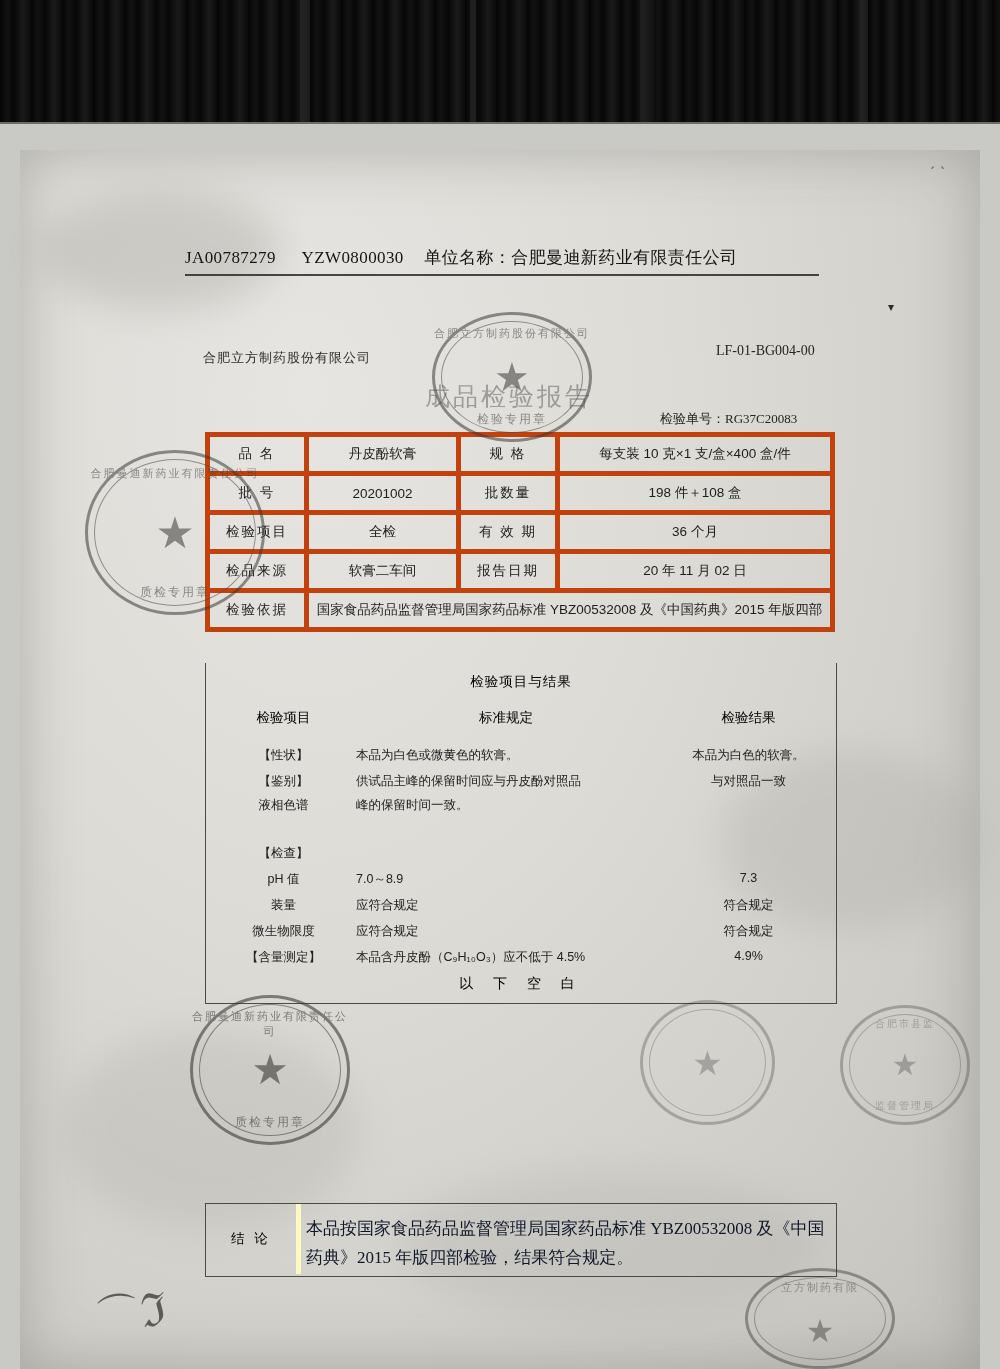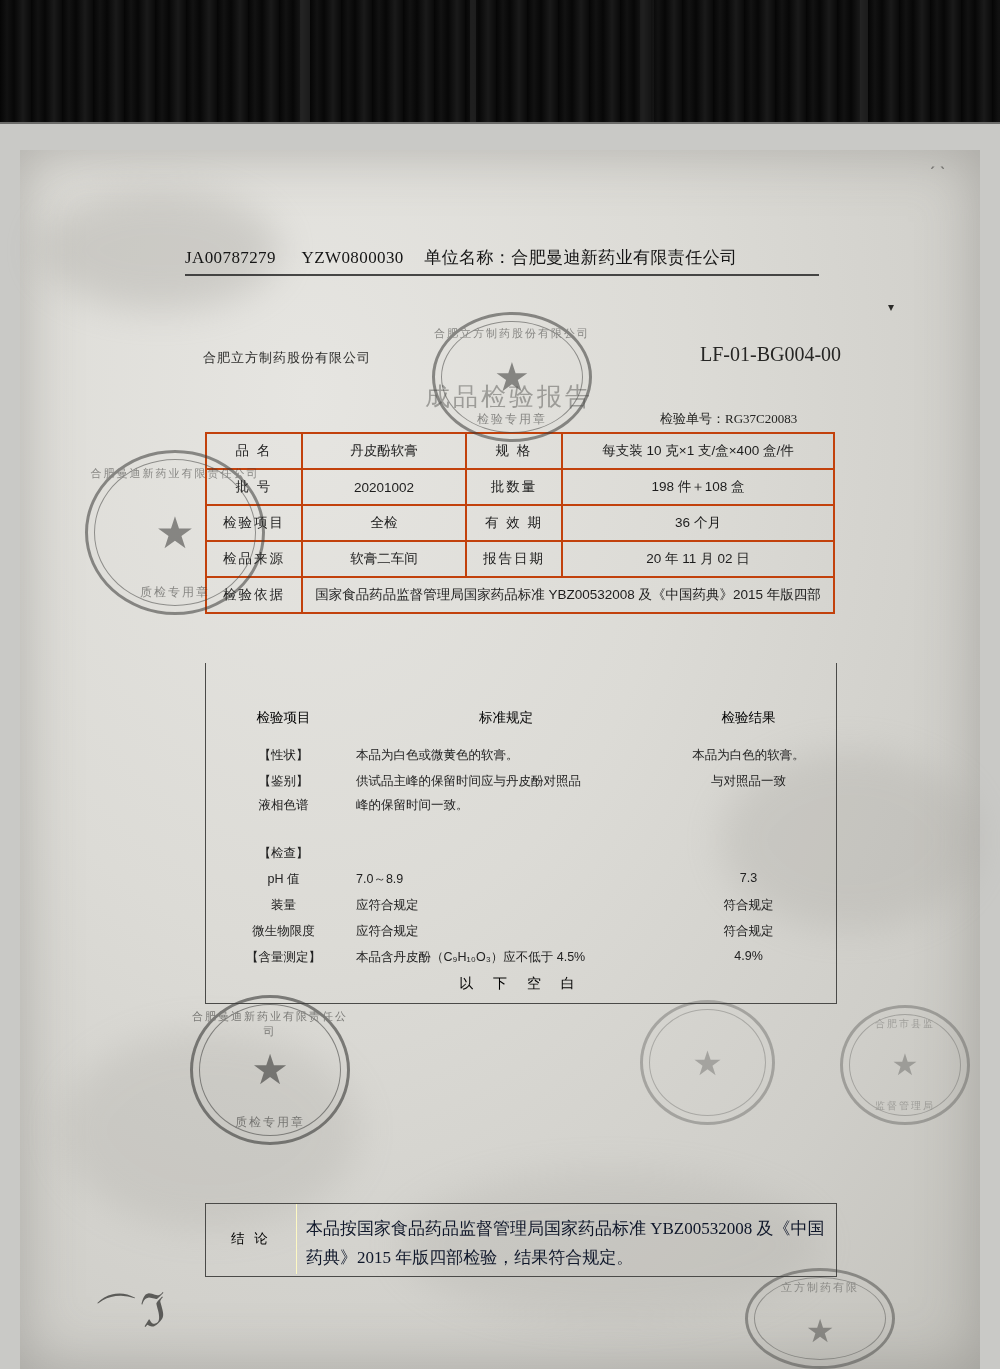--- a/index.html
+++ b/index.html
@@ -29,29 +29,29 @@
   .smudge{position:absolute;border-radius:50%;filter:blur(18px);opacity:.30;background:#9a9892;}
   
   .doc{position:absolute;left:0;top:0;width:1000px;height:1369px;}
   .hdrline{
     position:absolute;left:185px;top:246px;width:628px;
     font-size:17px;letter-spacing:.4px;color:#151515;
   }
   .hdrline .code{font-family:"Liberation Serif",serif;}
   .hdr-rule{position:absolute;left:185px;top:274px;width:634px;height:2px;background:#2a2a2a;opacity:.85;}
   .company{position:absolute;left:203px;top:349px;font-size:13px;color:#2e2e2c;letter-spacing:1px;}
-  .formcode{position:absolute;left:700px;top:343px;font-size:20px;font-family:"Liberation Serif",serif;color:#262624;}
+  .formcode{position:absolute;left:716px;top:343px;font-size:14px;font-family:"Liberation Serif",serif;color:#262624;}
   .repnum{position:absolute;left:660px;top:410px;font-size:13px;font-family:"Liberation Serif",serif;color:#242422;}
   
   table.main{
     position:absolute;left:205px;top:432px;width:630px;
     border-collapse:collapse;table-layout:fixed;
   }
   table.main td{
-    border:2px solid #c2410c;
+    border:5px solid #c2410c;
     font-size:13.5px;color:#1d1d1d;
     height:34px;padding:0 6px;text-align:center;vertical-align:middle;
   }
   td.lbl{width:82px;letter-spacing:2px;}
   td.val{}
   .wide{text-align:left;line-height:1.55;padding:5px 10px;height:46px;font-size:13px;}
   
   .results-box{
     position:absolute;left:205px;top:663px;width:630px;height:340px;
     border-left:1px solid #4a4a48;border-right:1px solid #4a4a48;border-bottom:1px solid #4a4a48;
@@ -62,21 +62,21 @@
   .rrow{position:absolute;font-size:12.5px;color:#222;}
   .c1{left:20px;width:115px;text-align:center;}
   .c2{left:150px;width:300px;text-align:left;}
   .c3{left:460px;width:165px;text-align:center;}
   .blank{position:absolute;top:300px;width:630px;text-align:center;font-size:14px;letter-spacing:8px;}
   
   .concl{
     position:absolute;left:205px;top:1203px;width:630px;height:72px;
     border:1px solid #4a4a48;
   }
-  .concl .cl{position:absolute;left:0;top:0;width:90px;height:70px;border-right:1px solid #fef9c3;
+  .concl .cl{position:absolute;left:0;top:0;width:90px;height:70px;border-right:5px solid #fef9c3;
     display:flex;align-items:center;justify-content:center;font-size:13.5px;letter-spacing:3px;}
   .concl .ct{position:absolute;left:100px;top:11px;width:520px;font-size:17px;line-height:1.7;color:#0f172a;font-family:Liberation Serif, serif;}
   .sig{
     position:absolute;left:205px;top:1275px;width:630px;height:44px;border:1px solid #4a4a48;border-top:none;
   }
   .sig .cell{position:absolute;top:0;height:42px;display:flex;align-items:center;justify-content:center;font-size:13px;letter-spacing:1px;}
   .sig .div{position:absolute;top:0;width:1px;height:42px;background:#4a4a48;}
   
   .stamp{position:absolute;border-radius:50%;opacity:.55;}
   .stamp .ring{position:absolute;inset:0;border-radius:50%;border:3px solid #3b3b39;}
@@ -154,20 +154,21 @@
       <td class="val">20 年 11 月 02 日</td>
     </tr>
     <tr>
       <td class="lbl">检验依据</td>
       <td class="wide" colspan="3">国家食品药品监督管理局国家药品标准 YBZ00532008 及《中国药典》2015 年版四部</td>
     </tr>
   </tbody>
     </table>
 
   <div class="results-box">
+    <div class="res-title">检验项目与结果</div>
     <div class="res-head">
       <span class="c1">检验项目</span>
       <span class="c2" style="text-align:center">标准规定</span>
       <span class="c3">检验结果</span>
     </div>
 
     <div class="rrow c1" style="top:84px">【性状】</div>
     <div class="rrow c2" style="top:84px">本品为白色或微黄色的软膏。</div>
     <div class="rrow c3" style="top:84px">本品为白色的软膏。</div>
 

